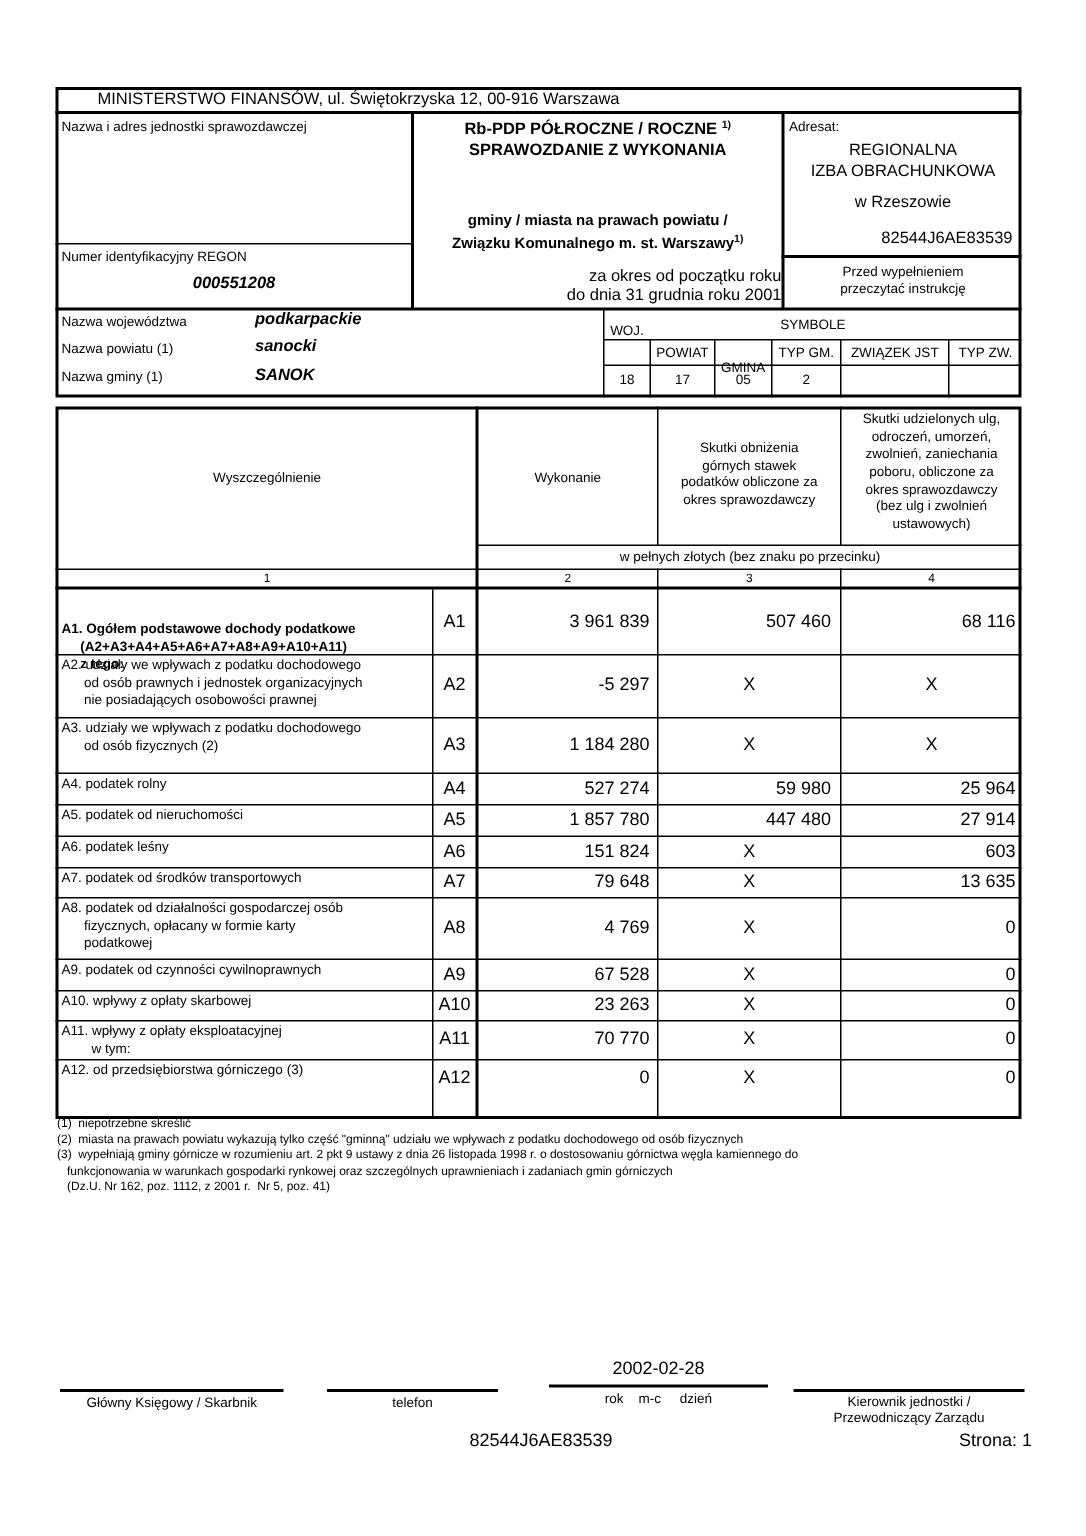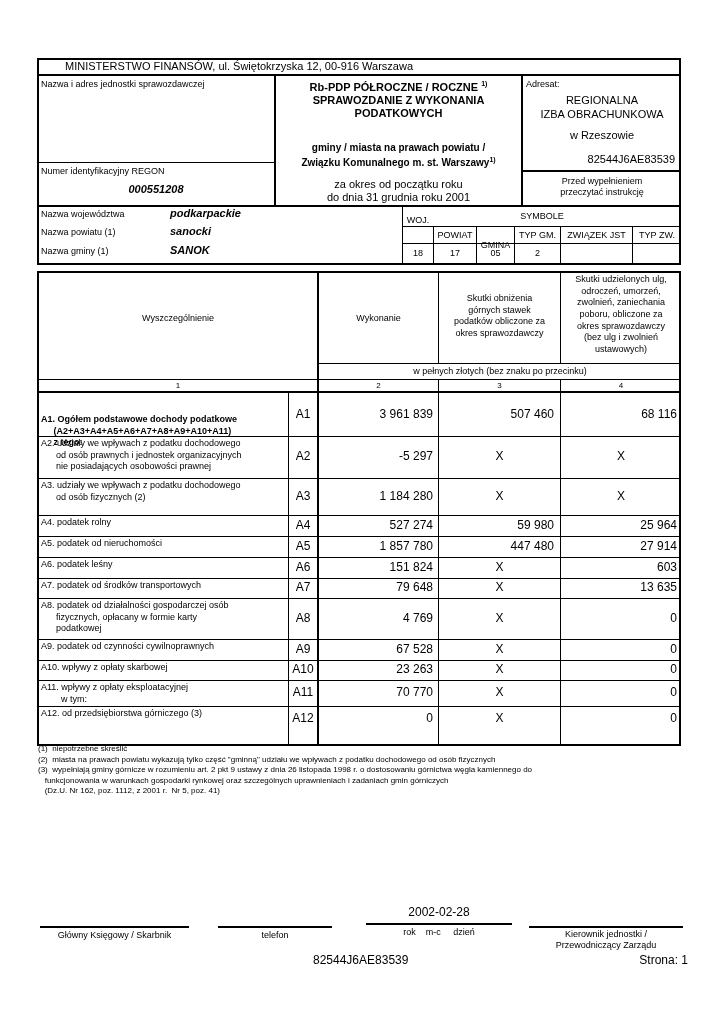--- a/index.html
+++ b/index.html
@@ -35,27 +35,26 @@
 <div class="t s9" style="left:41px; top:166px;">Numer identyfikacyjny REGON</div>
 <div class="t s11 b i c" style="left:40px; top:183px; width:232px;">000551208</div>
 
 <div class="vl" style="left:274px; top:74px; width:2px; height:132px;"></div>
 <div class="vl" style="left:521px; top:74px; width:2px; height:132px;"></div>
 <div class="hl" style="left:37px; top:205px; width:644px; height:2px;"></div>
 
 <div class="center-block s11 b" style="left:276px; top:80px; width:245px;">
   <div><span>Rb-PDP   PÓŁROCZNE / ROCZNE</span> <sup>1)</sup></div>
   <div>SPRAWOZDANIE Z WYKONANIA</div>
-  <div>PODATKOWYCH</div>
 </div>
 <div class="center-block s10 b" style="left:276px; top:140px; width:245px; line-height:1.5;">
   <div>gminy / miasta na prawach powiatu /</div>
   <div><span>Związku Komunalnego m. st. Warszawy</span><sup>1)</sup></div>
 </div>
-<div class="center-block s11" style="left:276px; top:178px; width:245px;">
+<div class="center-block s11" style="left:276px; top:178px; width:245px;text-align:right;">
   <div>za okres od początku roku</div>
   <div>do dnia 31 grudnia roku 2001</div>
 </div>
 
 <div class="t s9" style="left:526px; top:79px;">Adresat:</div>
 <div class="center-block s11" style="left:523px; top:93px; width:158px; line-height:1.3;">
   <div>REGIONALNA</div>
   <div>IZBA OBRACHUNKOWA</div>
   <div style="margin-top:6px;">w Rzeszowie</div>
 </div>

